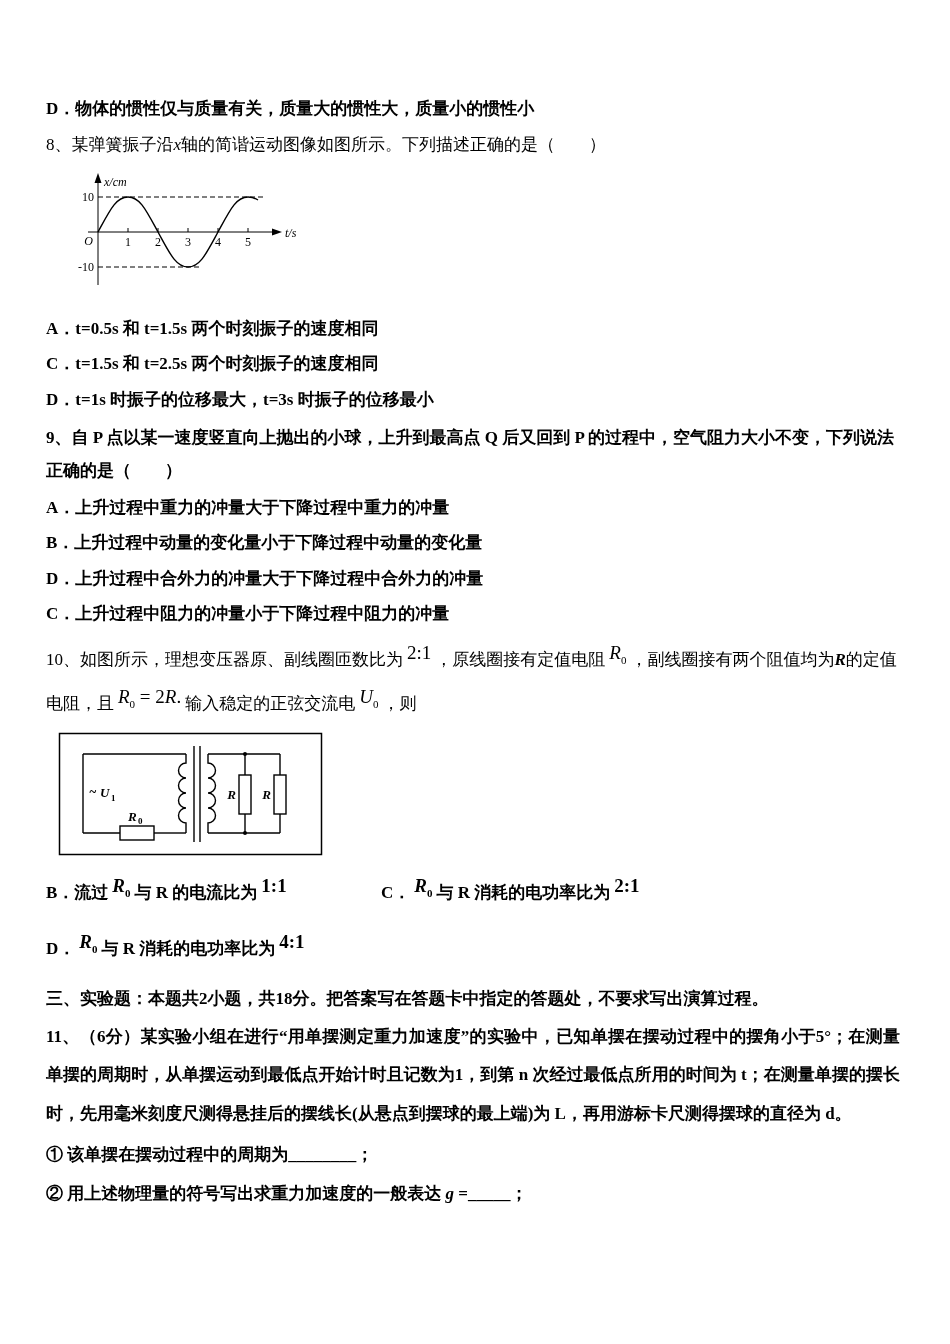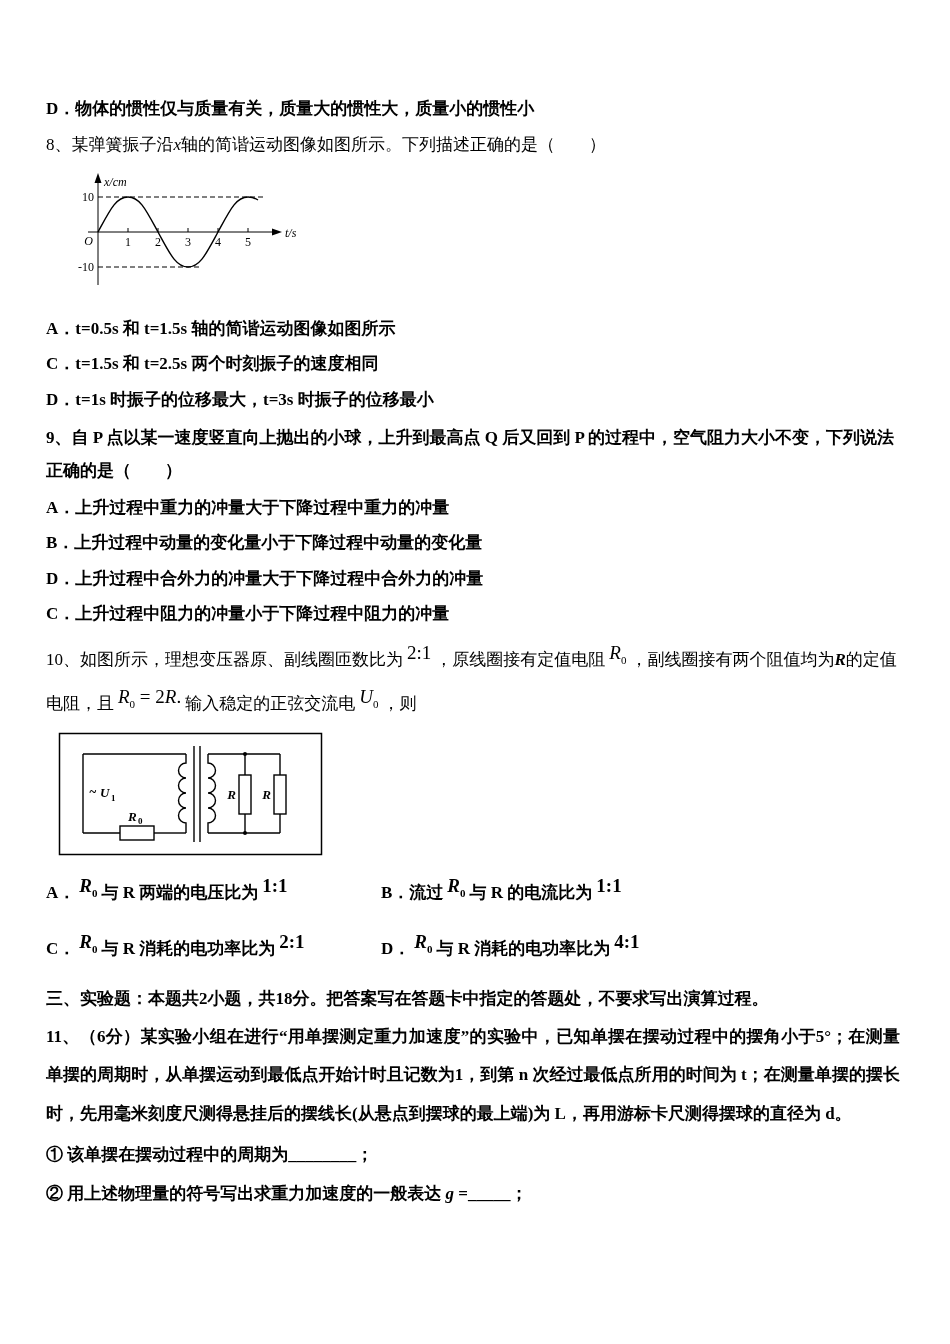--- a/index.html
+++ b/index.html
@@ -84,21 +84,21 @@
       <text class="glabel" x="36" y="102" text-anchor="end">-10</text>
       <text class="glabel gitalic" x="35" y="76" text-anchor="end">O</text>
       <text class="glabel" x="70" y="77" text-anchor="middle">1</text>
       <text class="glabel" x="100" y="77" text-anchor="middle">2</text>
       <text class="glabel" x="130" y="77" text-anchor="middle">3</text>
       <text class="glabel" x="160" y="77" text-anchor="middle">4</text>
       <text class="glabel" x="190" y="77" text-anchor="middle">5</text>
     </svg>
   </div>
 
-  <div class="opt bold"><span class="optlabel">A．</span><span>t=0.5s 和 t=1.5s 轴的简谐运动图像如图所示</span></div>
+  <div class="opt bold"><span class="optlabel">A．</span><span>t=0.5s 和 t=1.5s 两个时刻振子的速度相同</span></div>
   <div class="opt bold"><span class="optlabel">C．</span><span>t=1.5s 和 t=2.5s 两个时刻振子的速度相同</span></div>
   <div class="opt bold"><span class="optlabel">D．</span><span>t=1s 时振子的位移最大，t=3s 时振子的位移最小</span></div>
 
   <p class="stem bold">9、自 P 点以某一速度竖直向上抛出的小球，上升到最高点 Q 后又回到 P 的过程中，空气阻力大小不变，下列说法正确的是（　　）</p>
   <div class="opt bold"><span class="optlabel">A．</span><span>上升过程中重力的冲量大于下降过程中重力的冲量</span></div>
   <div class="opt bold"><span class="optlabel">B．</span><span>上升过程中动量的变化量小于下降过程中动量的变化量</span></div>
   <div class="opt bold"><span class="optlabel">D．</span><span>上升过程中合外力的冲量大于下降过程中合外力的冲量</span></div>
   <div class="opt bold"><span class="optlabel">C．</span><span>上升过程中阻力的冲量小于下降过程中阻力的冲量</span></div>
 
   <p class="stem q10stem"><span>10、如图所示，理想变压器原、副线圈匝数比为</span><span class="mimg">2:1</span><span>，原线圈接有定值电阻</span><span class="mimg"><i class="mvar">R</i><sub>0</sub></span><span>，副线圈接有两个阻值均为</span><i class="mvar bold">R</i><span>的定值电阻，且</span><span class="mimg"><i class="mvar">R</i><sub>0</sub><span> = 2</span><i class="mvar">R</i><span>.</span></span><span>输入稳定的正弦交流电</span><span class="mimg"><i class="mvar">U</i><sub>0</sub></span><span>，则</span></p>
@@ -136,21 +136,20 @@
       <text class="clabel" x="42" y="65">U</text>
       <text class="csub" x="53" y="69">1</text>
       <text class="clabel" x="70" y="89">R</text>
       <text class="csub" x="80" y="92">0</text>
       <text class="clabel" x="178" y="67" text-anchor="end">R</text>
       <text class="clabel" x="213" y="67" text-anchor="end">R</text>
     </svg>
   </div>
 
   <div class="q10opts bold">
-    <div class="q10opt"><span class="optlabel">A．</span><span></span><span class="mimg"><i class="mvar">R</i><sub>0</sub></span><span>与 R 两端的电压比为</span><span class="mimg">1:1</span></div>
     <div class="q10opt"><span class="optlabel">B．</span><span>流过</span><span class="mimg"><i class="mvar">R</i><sub>0</sub></span><span>与 R 的电流比为</span><span class="mimg">1:1</span></div>
     <div class="q10opt"><span class="optlabel">C．</span><span></span><span class="mimg"><i class="mvar">R</i><sub>0</sub></span><span>与 R 消耗的电功率比为</span><span class="mimg">2:1</span></div>
     <div class="q10opt"><span class="optlabel">D．</span><span></span><span class="mimg"><i class="mvar">R</i><sub>0</sub></span><span>与 R 消耗的电功率比为</span><span class="mimg">4:1</span></div>
   </div>
 
   <p class="section-title bold">三、实验题：本题共2小题，共18分。把答案写在答题卡中指定的答题处，不要求写出演算过程。</p>
 
   <p class="q11stem bold">11、（6分）某实验小组在进行“用单摆测定重力加速度”的实验中，已知单摆在摆动过程中的摆角小于5°；在测量单摆的周期时，从单摆运动到最低点开始计时且记数为1，到第 n 次经过最低点所用的时间为 t；在测量单摆的摆长时，先用毫米刻度尺测得悬挂后的摆线长(从悬点到摆球的最上端)为 L，再用游标卡尺测得摆球的直径为 d。</p>
   <p class="q11sub bold">① 该单摆在摆动过程中的周期为________；</p>
   <p class="q11sub bold"><span>② 用上述物理量的符号写出求重力加速度的一般表达 </span><i class="mvar">g</i><span> =_____；</span></p>

